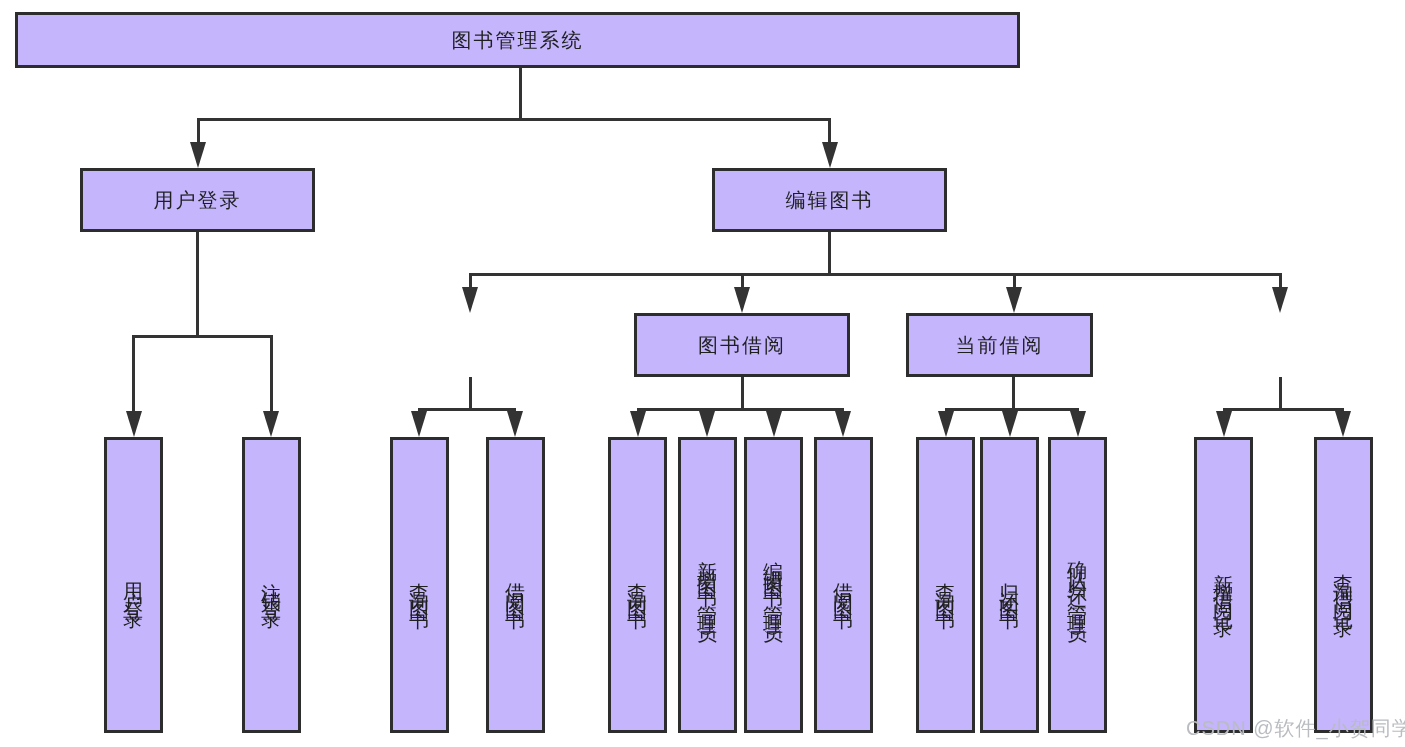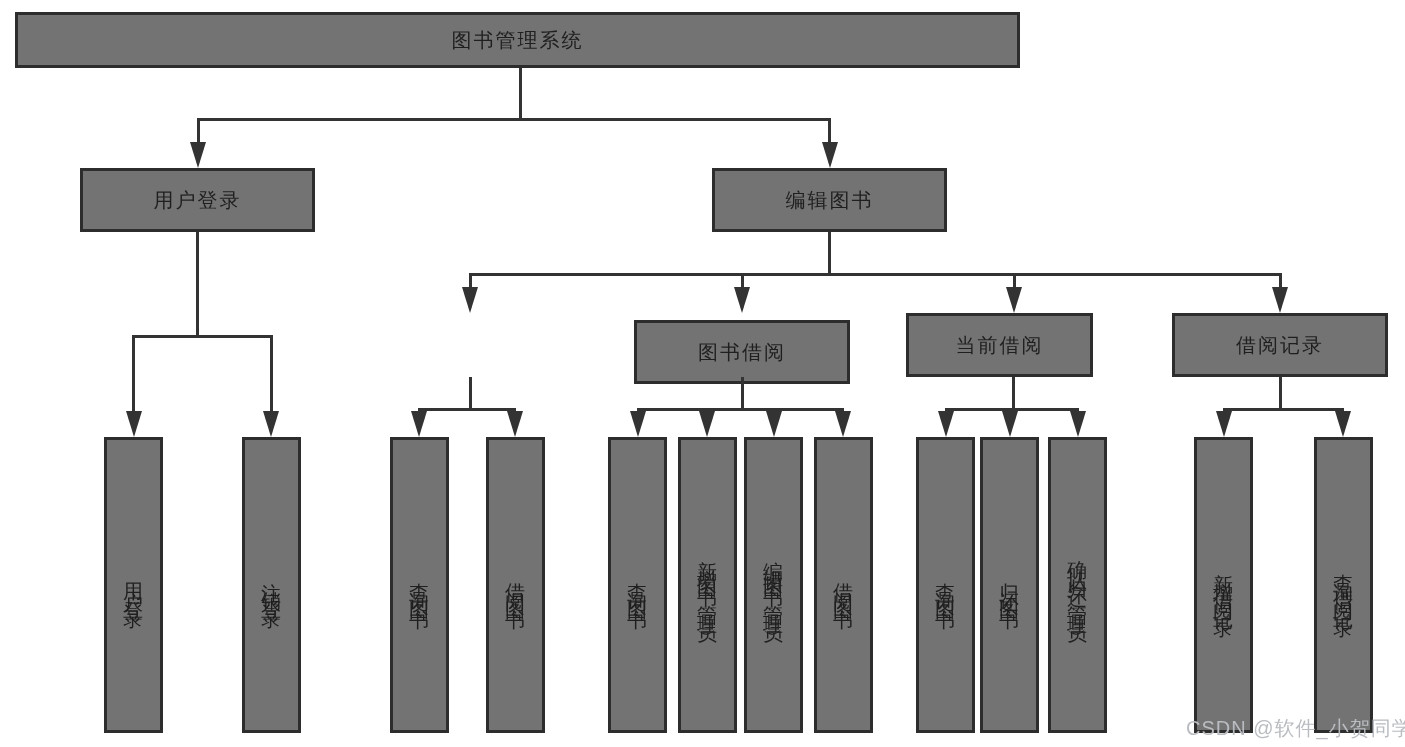--- a/index.html
+++ b/index.html
@@ -11,21 +11,21 @@
   #diagram {
     position: relative;
     width: 1405px;
     height: 747px;
     background: #ffffff;
     overflow: hidden;
   }
   .box {
     position: absolute;
     box-sizing: border-box;
-    background: #737373;
+    background: #c4b5fd;
     border: 3px solid #2d2d2d;
     display: flex;
     align-items: center;
     justify-content: center;
     color: #1f1f1f;
   }
   .h-label {
     font-size: 20px;
     letter-spacing: 2px;
     white-space: nowrap;
@@ -55,21 +55,21 @@
     height: 0;
     border-left: 8px solid transparent;
     border-right: 8px solid transparent;
     border-top: 26px solid #333333;
   }
   
   .n-root { left: 15px;  top: 12px;  width: 1005px; height: 56px; }
   .n-l2-0 { left: 80px;  top: 168px; width: 235px;  height: 64px; }
   .n-l2-1 { left: 712px; top: 168px; width: 235px;  height: 64px; }
   .n-l3-0 { left: 362px;  top: 313px; width: 216px; height: 64px; }
-  .n-l3-1 { left: 634px;  top: 313px; width: 216px; height: 64px; margin-top: 7px; }
+  .n-l3-1 { left: 634px;  top: 313px; width: 216px; height: 64px; }
   .n-l3-2 { left: 906px;  top: 313px; width: 187px; height: 64px; }
   .n-l3-3 { left: 1172px; top: 313px; width: 216px; height: 64px; }
   .n-leaf-0  { left: 104px; }
   .n-leaf-1  { left: 242px; }
   .n-leaf-2  { left: 390px; }
   .n-leaf-3  { left: 486px; }
   .n-leaf-4  { left: 608px; }
   .n-leaf-5  { left: 678px; }
   .n-leaf-6  { left: 744px; }
   .n-leaf-7  { left: 814px; }
@@ -104,23 +104,20 @@
   <div class="box n-l2-1">
     <span class="h-label">编辑图书</span>
   </div>
 
   <div class="box n-l3-1">
     <span class="h-label">图书借阅</span>
   </div>
   <div class="box n-l3-2">
     <span class="h-label">当前借阅</span>
   </div>
-  <div class="box n-l3-3">
-    <span class="h-label">借阅记录</span>
-  </div>
 
   <div class="box leaf n-leaf-0">
     <span class="v-label">用户登录</span>
   </div>
   <div class="box leaf n-leaf-1">
     <span class="v-label">注销登录</span>
   </div>
   <div class="box leaf n-leaf-2">
     <span class="v-label">查询图书</span>
   </div>

